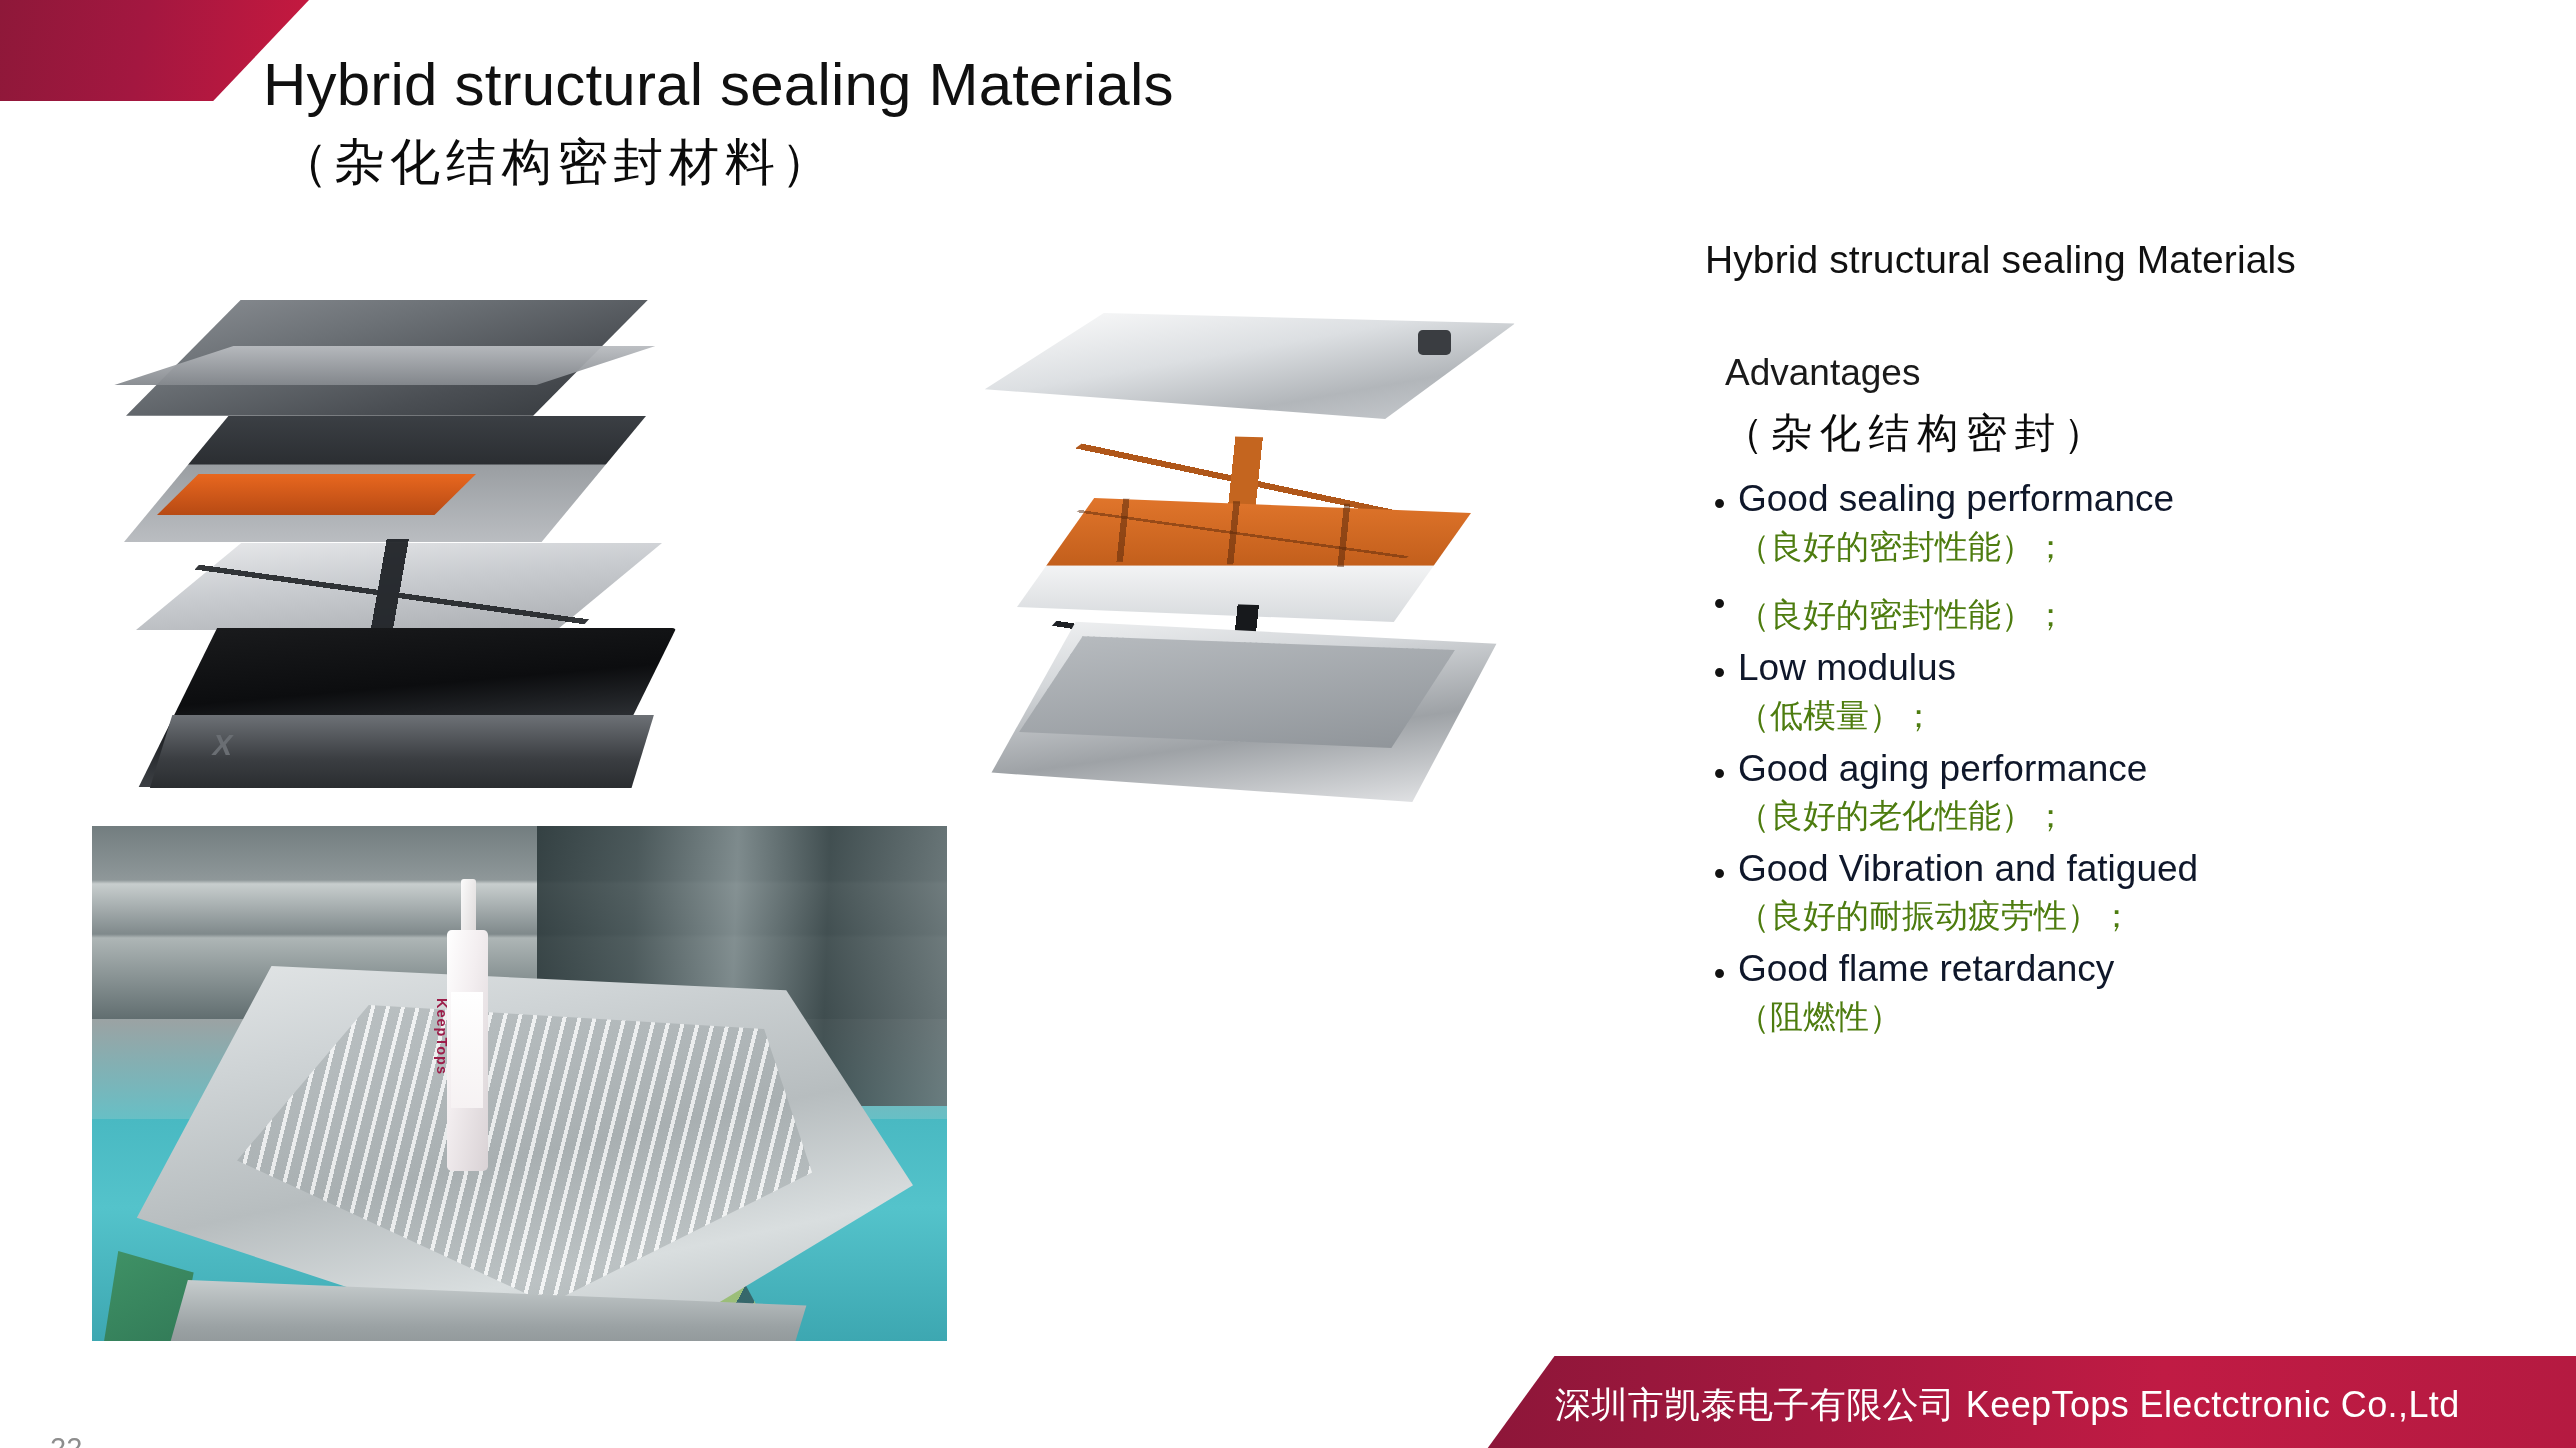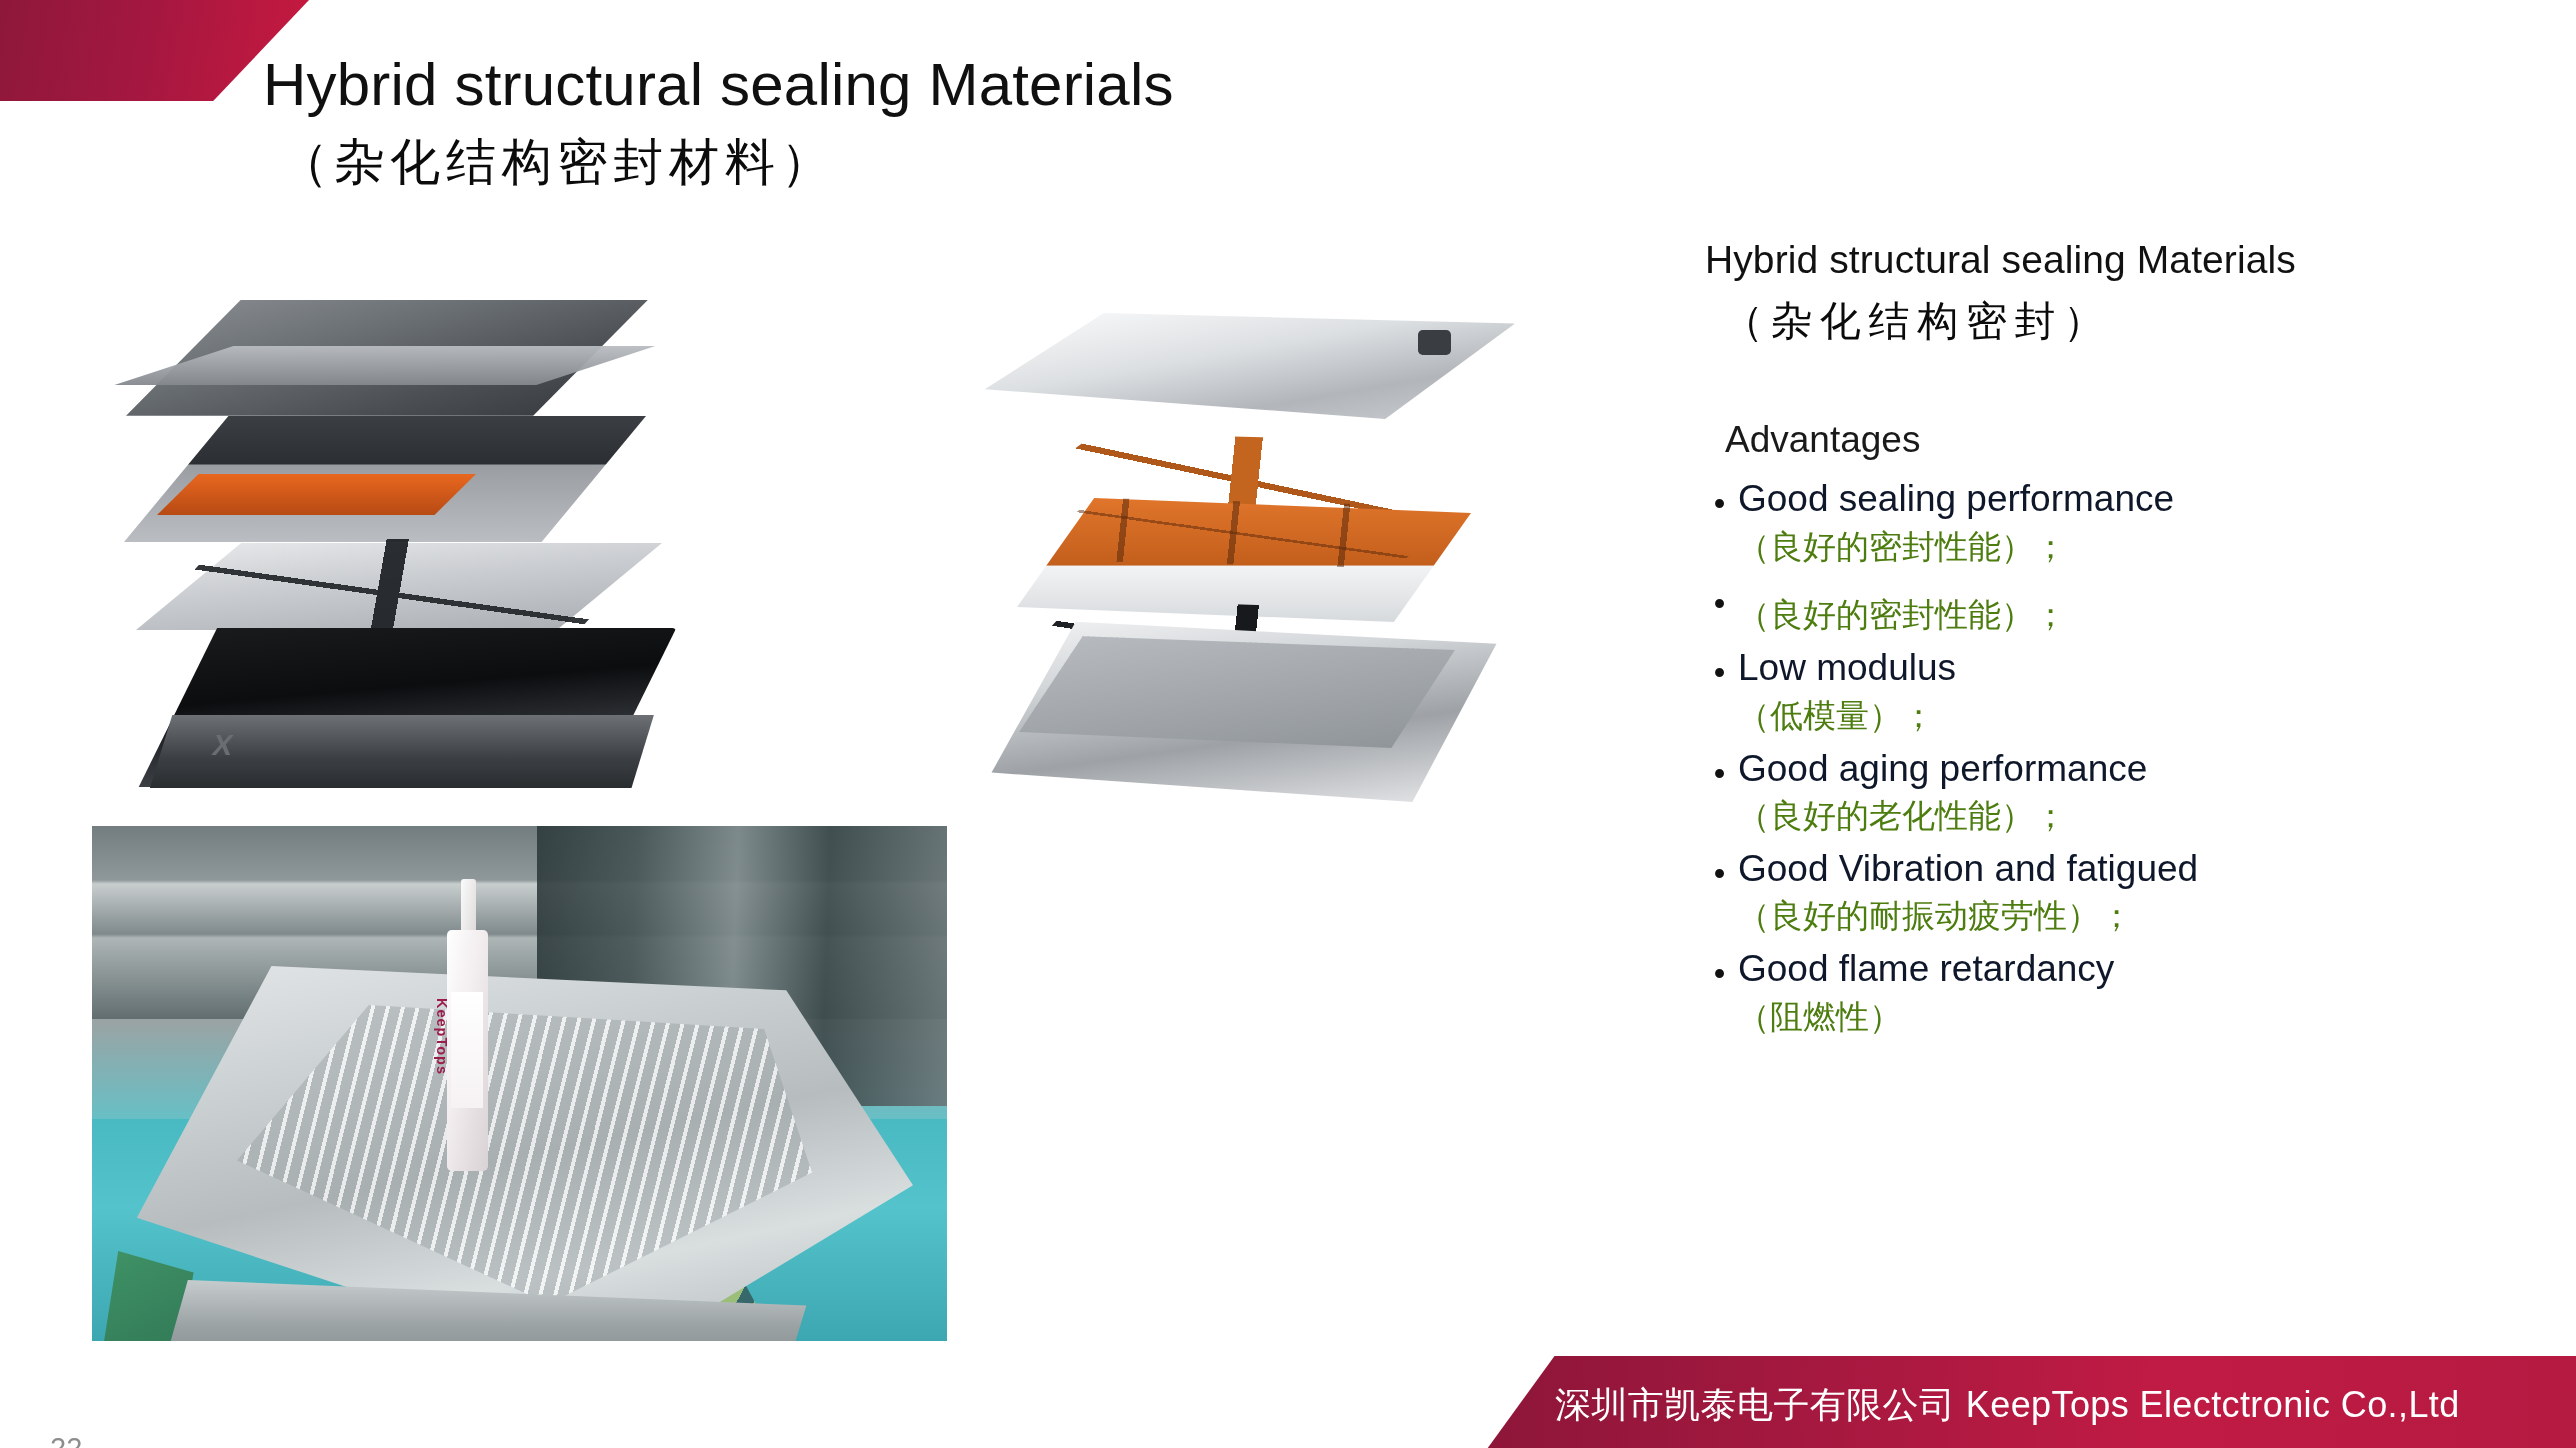--- a/index.html
+++ b/index.html
@@ -270,22 +270,22 @@
   <div class="p3-tray-side"></div>
   <div class="p3-cart-nozzle"></div>
   <div class="p3-cartridge"></div>
   <div class="p3-cart-label"></div>
   <div class="p3-cart-text">KeepTops</div>
 
 </div>
 
 <div id="right-col">
   <div id="rc-heading">Hybrid structural sealing Materials</div>
+  <div id="advantages-heading">Advantages</div>
   <div id="rc-heading-cn">（杂化结构密封）</div>
-  <div id="advantages-heading">Advantages</div>
 
   <ul id="advantages-list">
     <li class="adv-item">
       <span class="adv-bullet">•</span>
       <span class="adv-texts">
         <span class="adv-en">Good sealing performance</span><br>
         <span class="adv-cn">（良好的密封性能）；</span>
       </span>
     </li>
     <li class="adv-item">

